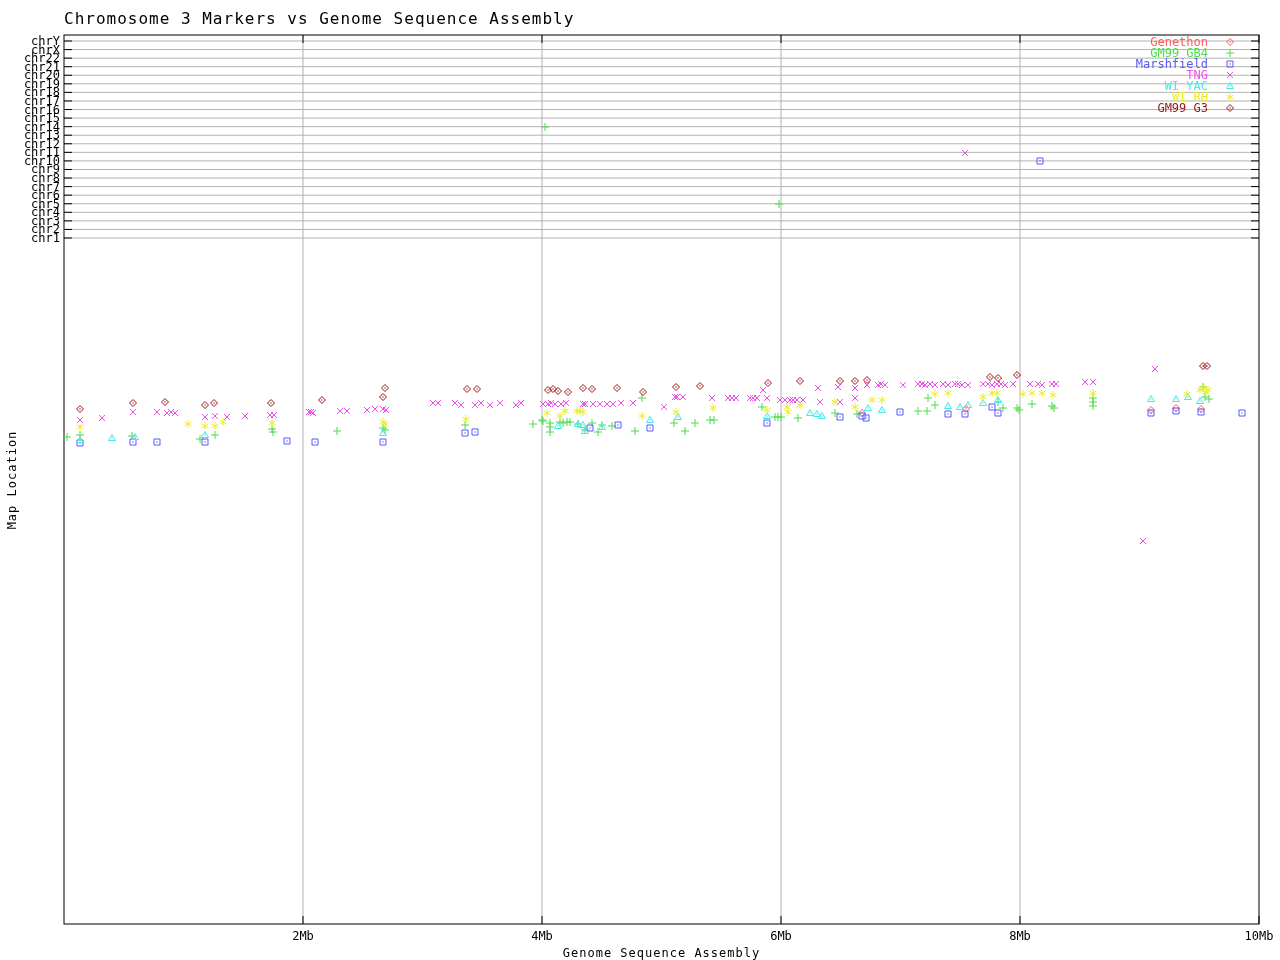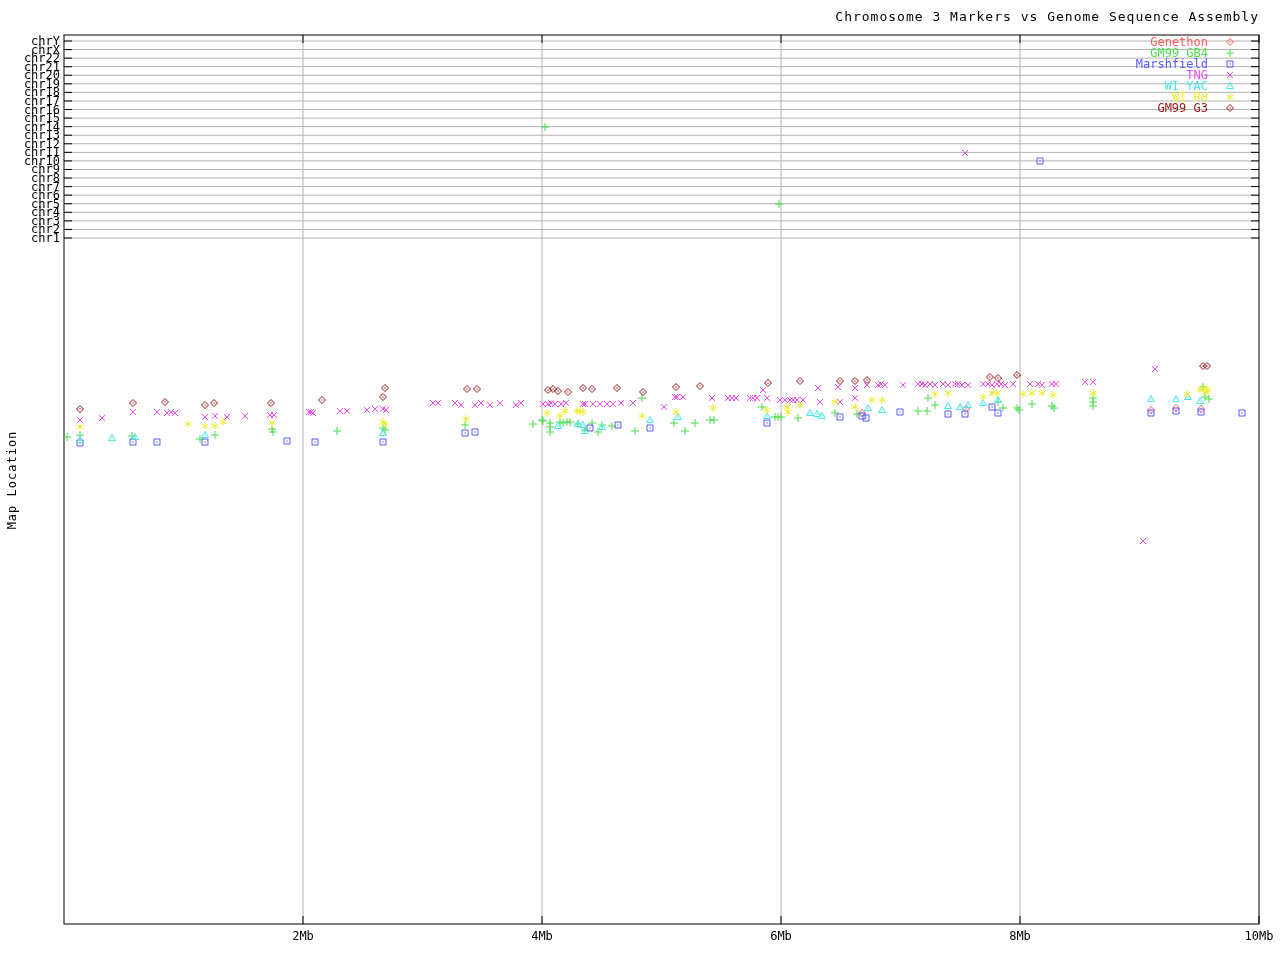--- a/index.html
+++ b/index.html
@@ -1,20 +1,20 @@
 <!DOCTYPE html>
 <html><head>
 <meta charset="utf-8">
 <style>
   html,body{margin:0;padding:0;background:#fff;}
   .screen{position:relative;width:1280px;height:960px;background:#fff;overflow:hidden;
           font-family:"DejaVu Sans Mono","Liberation Mono",monospace;color:#000;}
   svg{position:absolute;left:0;top:0;}
-  .title{position:absolute;top:9px;left:64px;width:1195px;text-align:right;
-         font-size:13px;letter-spacing:1px;white-space:nowrap;}
+  .title{position:absolute;top:9px;left:64px;width:1195px;text-align:left;
+         font-size:16px;letter-spacing:1px;white-space:nowrap;}
   .xlabel{position:absolute;top:946px;left:64px;width:1195px;text-align:center;
           font-size:12px;letter-spacing:1px;white-space:nowrap;}
   .ylabel{position:absolute;left:12px;top:480px;transform:translate(-50%,-50%) rotate(-90deg);
           font-size:12px;letter-spacing:1px;white-space:nowrap;}
 </style>
 </head>
 <body>
 
 <div class="screen">
   <svg id="plot" width="1280" height="960">
@@ -531,13 +531,14 @@
       <path d="M1230 82.5 L1233.5 88.5 L1226.5 88.5 Z" stroke="#46e8e8" fill="none" stroke-width="1"></path>
       <circle cx="1230" cy="86" r="0.7" fill="#46e8e8" stroke="none"></circle>
       <text x="1208" y="101" text-anchor="end" font-size="12px" font-family="&quot;DejaVu Sans Mono&quot;,&quot;Liberation Mono&quot;,monospace" fill="#ecec2c">WI RH</text>
       <path d="M1230 93 V101 M1226.5 95 L1233.5 99 M1226.5 99 L1233.5 95" stroke="#ecec2c" fill="none" stroke-width="1"></path>
       <text x="1208" y="112" text-anchor="end" font-size="12px" font-family="&quot;DejaVu Sans Mono&quot;,&quot;Liberation Mono&quot;,monospace" fill="#991414">GM99 G3</text>
       <path d="M1230 104.5 L1233.5 108 L1230 111.5 L1226.5 108 Z" stroke="#991414" fill="none" stroke-width="1"></path>
       <circle cx="1230" cy="108" r="0.7" fill="#991414" stroke="none"></circle>
     </svg>
   <div class="title">Chromosome 3 Markers vs Genome Sequence Assembly</div>
   <div class="ylabel">Map Location</div>
+  <div class="xlabel">Genome Sequence Assembly</div>
 </div>
 
 </body></html>

